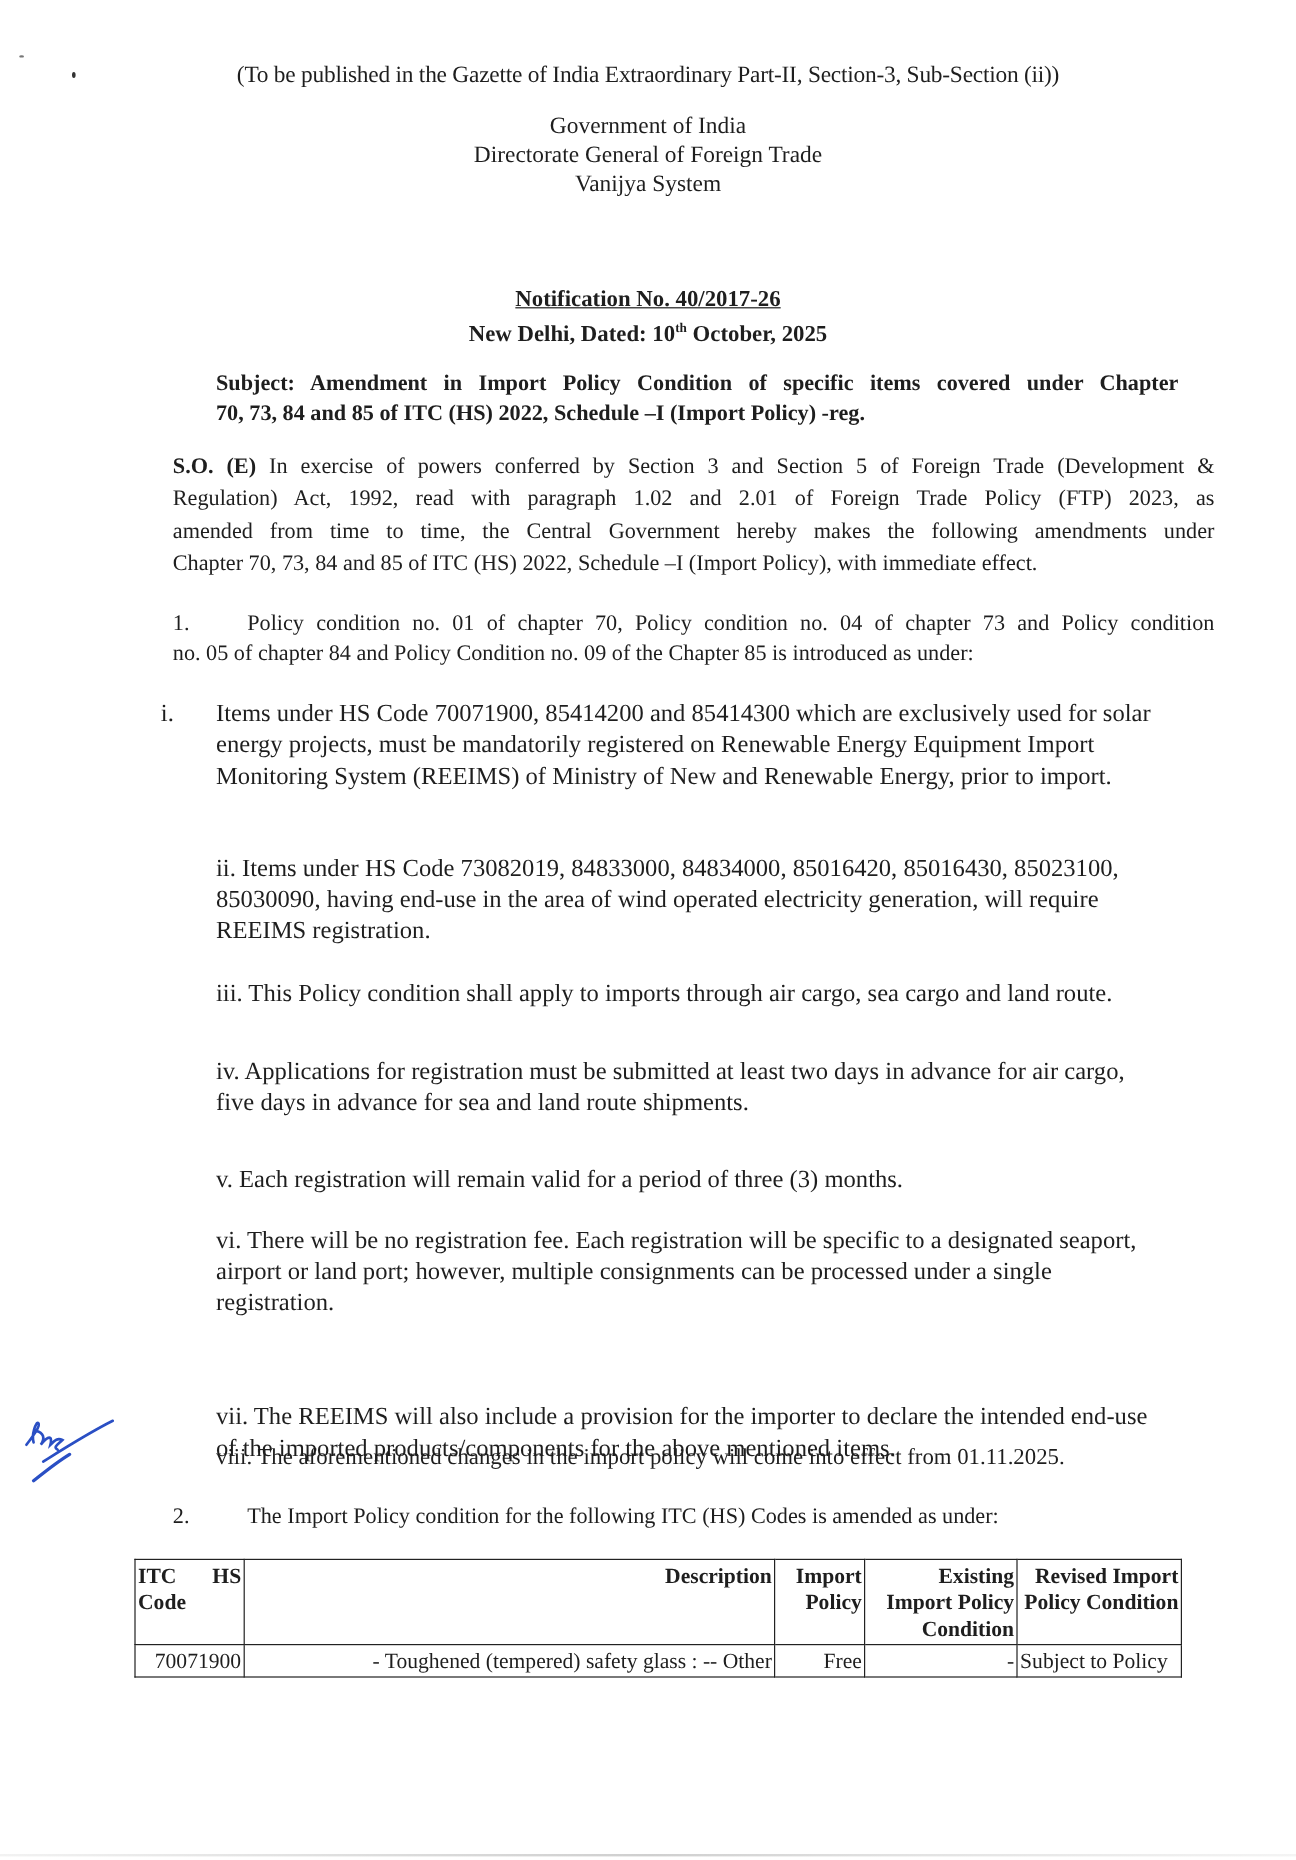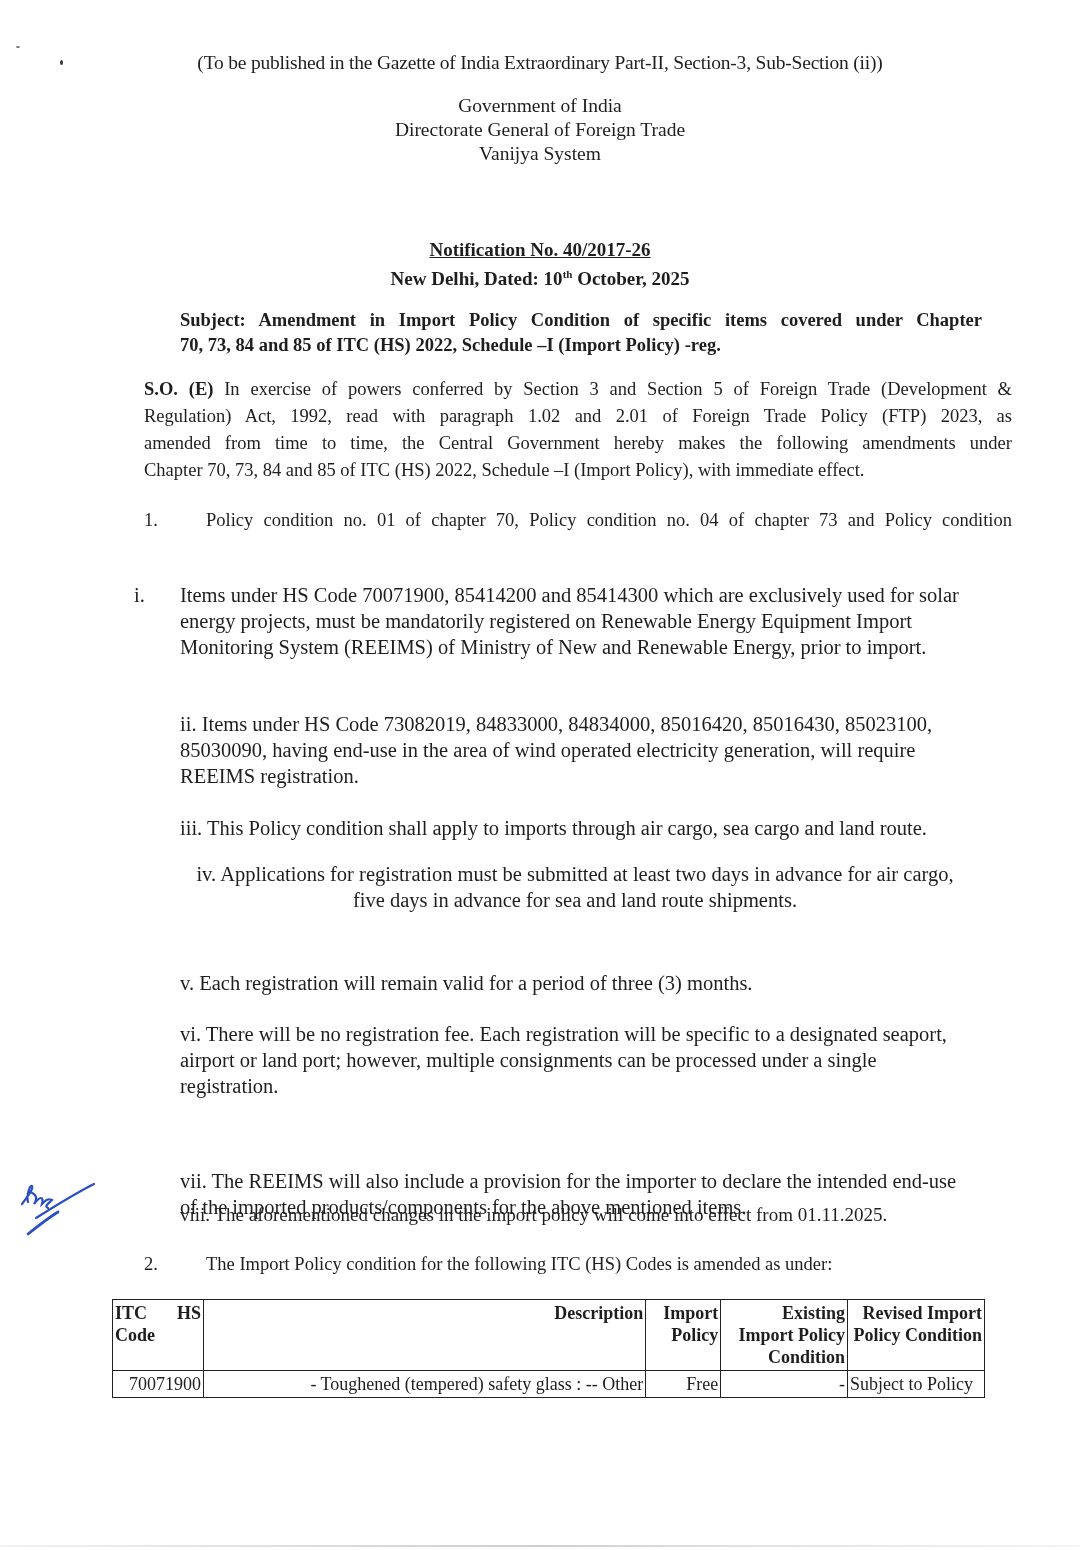--- a/index.html
+++ b/index.html
@@ -53,29 +53,30 @@
 
 <div class="abs para" style="top:376px;">
   <span class="just-line"><b>S.O. (E)</b><span> In exercise of powers conferred by Section 3 and Section 5 of Foreign Trade (Development &amp;</span></span>
   <span class="just-line">Regulation) Act, 1992, read with paragraph 1.02 and 2.01 of Foreign Trade Policy (FTP) 2023, as</span>
   <span class="just-line">amended from time to time, the Central Government hereby makes the following amendments under</span>
   <span style="display:block;">Chapter 70, 73, 84 and 85 of ITC (HS) 2022, Schedule –I (Import Policy), with immediate effect.</span>
 </div>
 
 <div class="abs para" style="top:508px; line-height:25px;">
   <span class="just-line"><span style="display:inline-block;width:62px;">1.</span><span>Policy condition no. 01 of chapter 70, Policy condition no. 04 of chapter 73 and Policy condition</span></span>
+  <span style="display:block;">no. 05 of chapter 84 and Policy Condition no. 09 of the Chapter 85 is introduced as under:</span>
 </div>
 
 <div class="abs item" style="top:582px;">
   <span class="num" style="left:-46px;">i.</span>
   <span>Items under HS Code 70071900, 85414200 and 85414300 which are exclusively used for solar energy projects, must be mandatorily registered on Renewable Energy Equipment Import Monitoring System (REEIMS) of Ministry of New and Renewable Energy, prior to import.</span>
 </div>
 <div class="abs item" style="top:711px;"><span>ii. Items under HS Code 73082019, 84833000, 84834000, 85016420, 85016430, 85023100, 85030090, having end-use in the area of wind operated electricity generation, will require REEIMS registration.</span></div>
 <div class="abs item" style="top:815px; width:770px;"><span>iii. This Policy condition shall apply to imports through air cargo, sea cargo and land route.</span></div>
-<div class="abs item" style="top:861px;text-align:center;"><span>iv. Applications for registration must be submitted at least two days in advance for air cargo, five days in advance for sea and land route shipments.</span></div>
+<div class="abs item" style="top:880px;"><span>iv. Applications for registration must be submitted at least two days in advance for air cargo, five days in advance for sea and land route shipments.</span></div>
 <div class="abs item" style="top:970px;"><span>v. Each registration will remain valid for a period of three (3) months.</span></div>
 <div class="abs item" style="top:1021px;"><span>vi. There will be no registration fee. Each registration will be specific to a designated seaport, airport or land port; however, multiple consignments can be processed under a single registration.</span></div>
 <div class="abs item" style="top:1124px;margin-top:44px;"><span>vii. The REEIMS will also include a provision for the importer to declare the intended end-use of the imported products/components for the above mentioned items.</span></div>
 <div class="abs item" style="top:1202px; font-size:19px;"><span>viii. The aforementioned changes in the import policy will come into effect from 01.11.2025.</span></div>
 
 <div class="abs sig">
   <svg width="80" height="64" viewBox="0 0 80 64">
     <path d="M4 26 C 10 18, 16 10, 14 8 C 12 6, 8 18, 10 24 M12 14 C 18 16, 20 20, 16 26 C 22 18, 26 18, 24 26 C 28 22, 30 20, 34 22 C 30 26, 26 28, 30 30 M18 40 C 34 30, 56 16, 76 6" stroke="#2a4fc4" stroke-width="2.2" fill="none" stroke-linecap="round"></path>
     <path d="M10 56 C 20 48, 30 40, 40 34" stroke="#2a4fc4" stroke-width="2.8" fill="none" stroke-linecap="round"></path>
   </svg>

